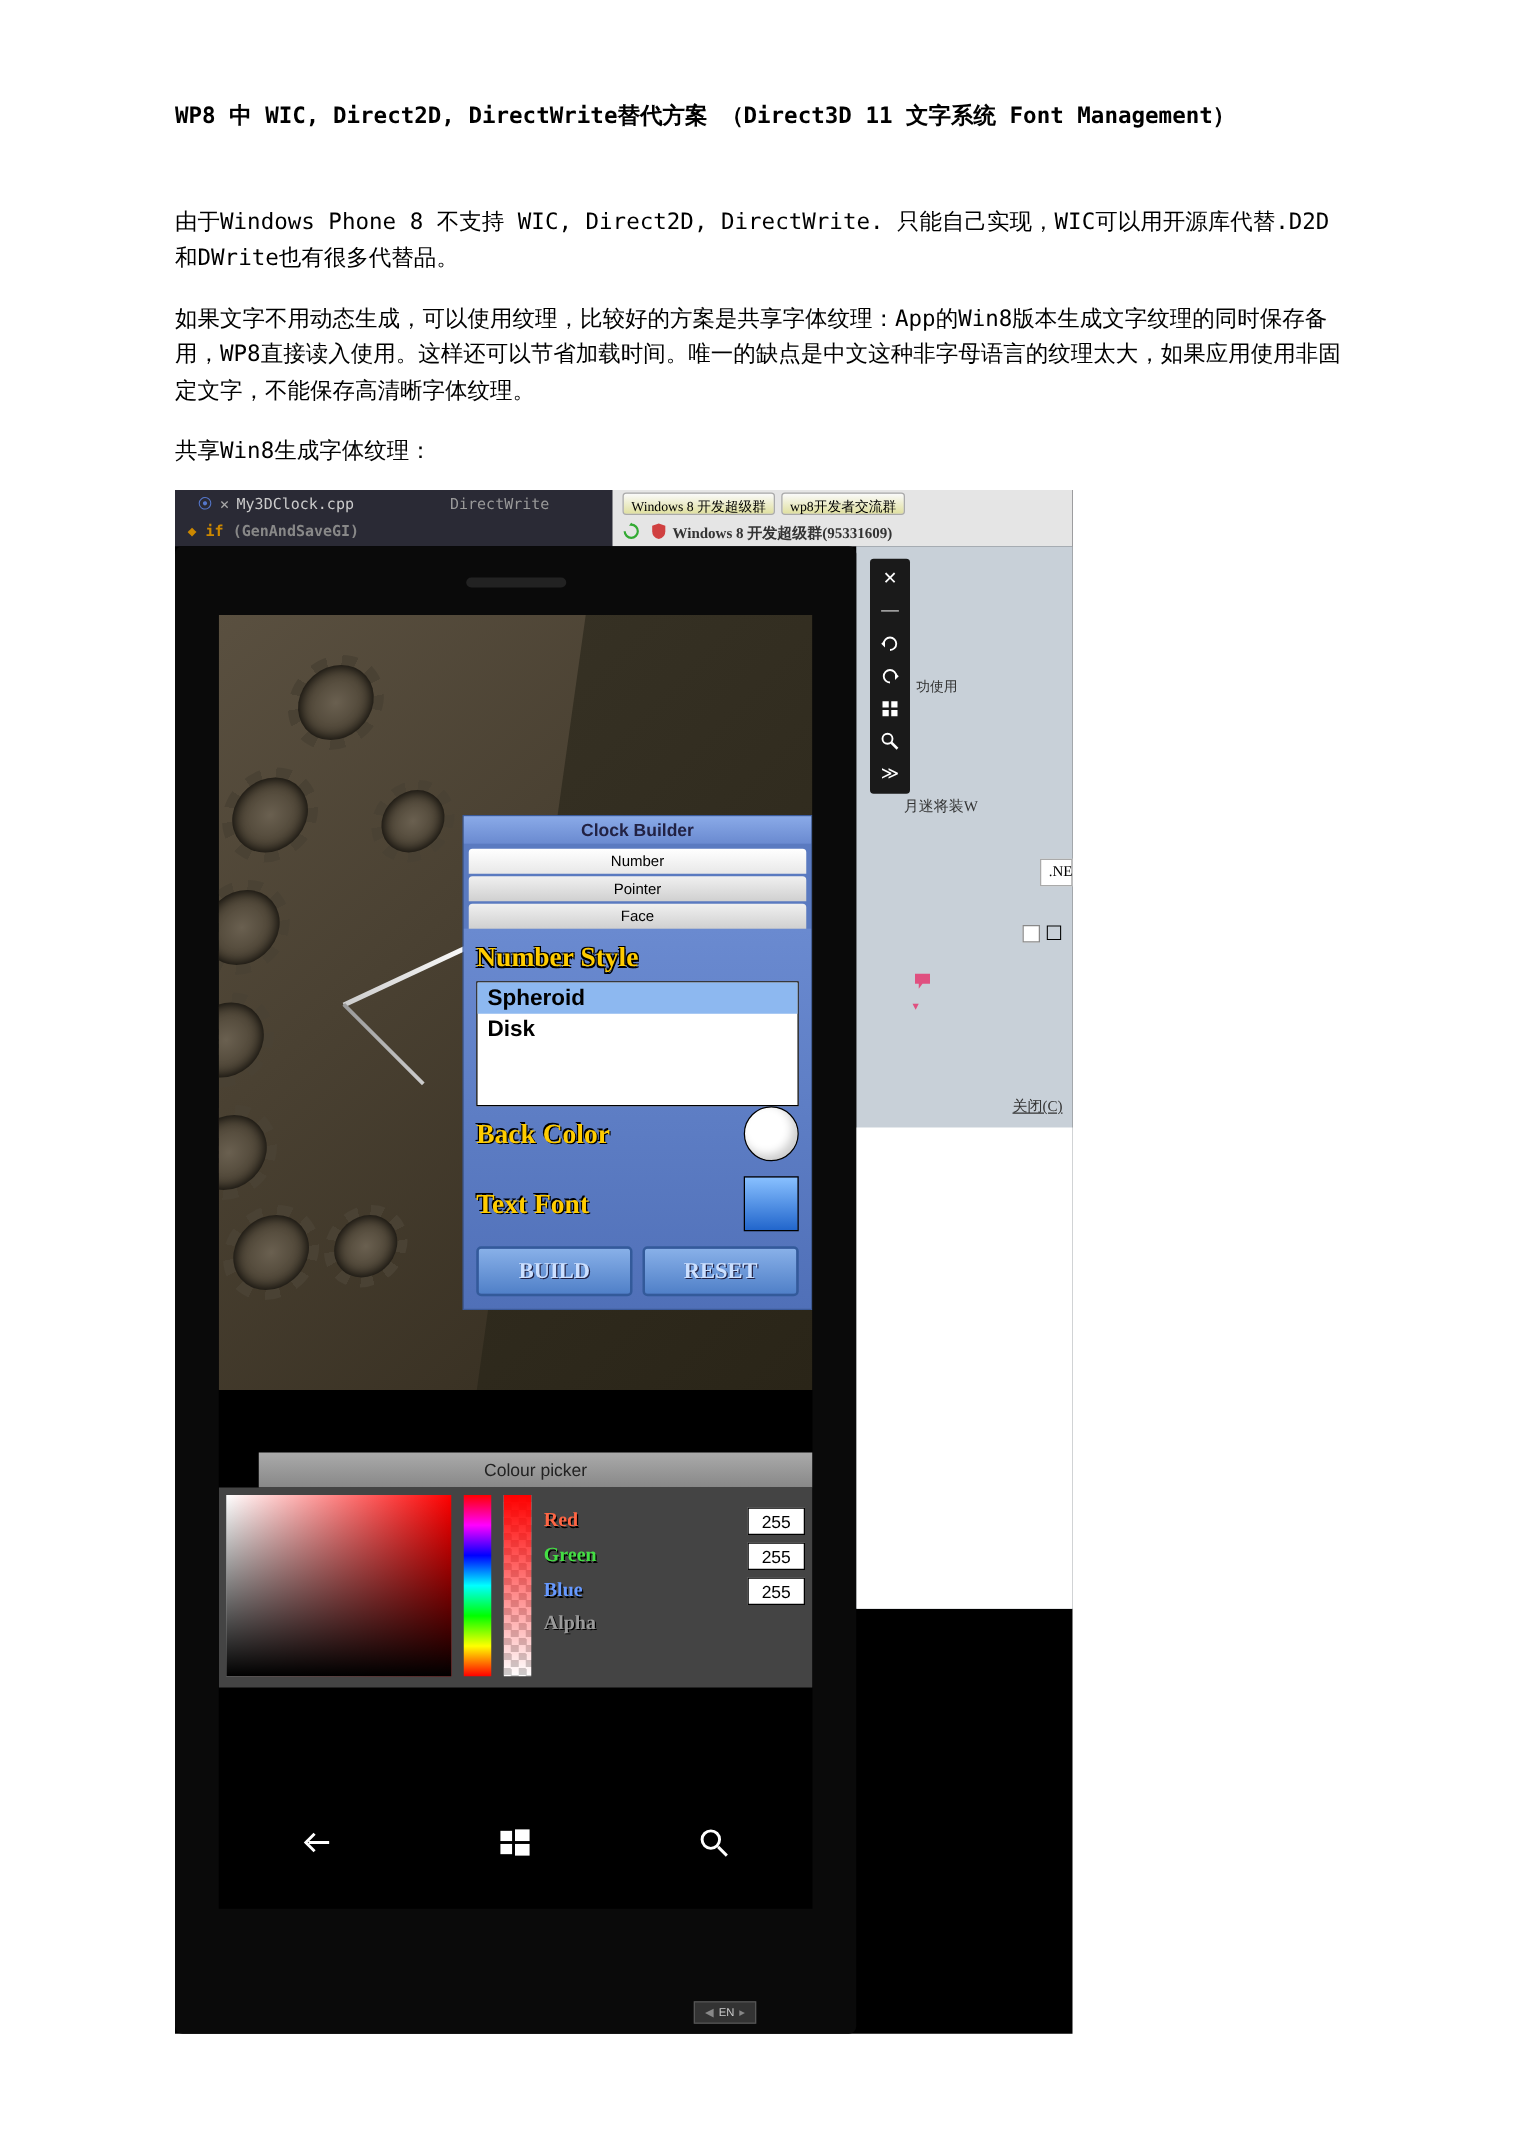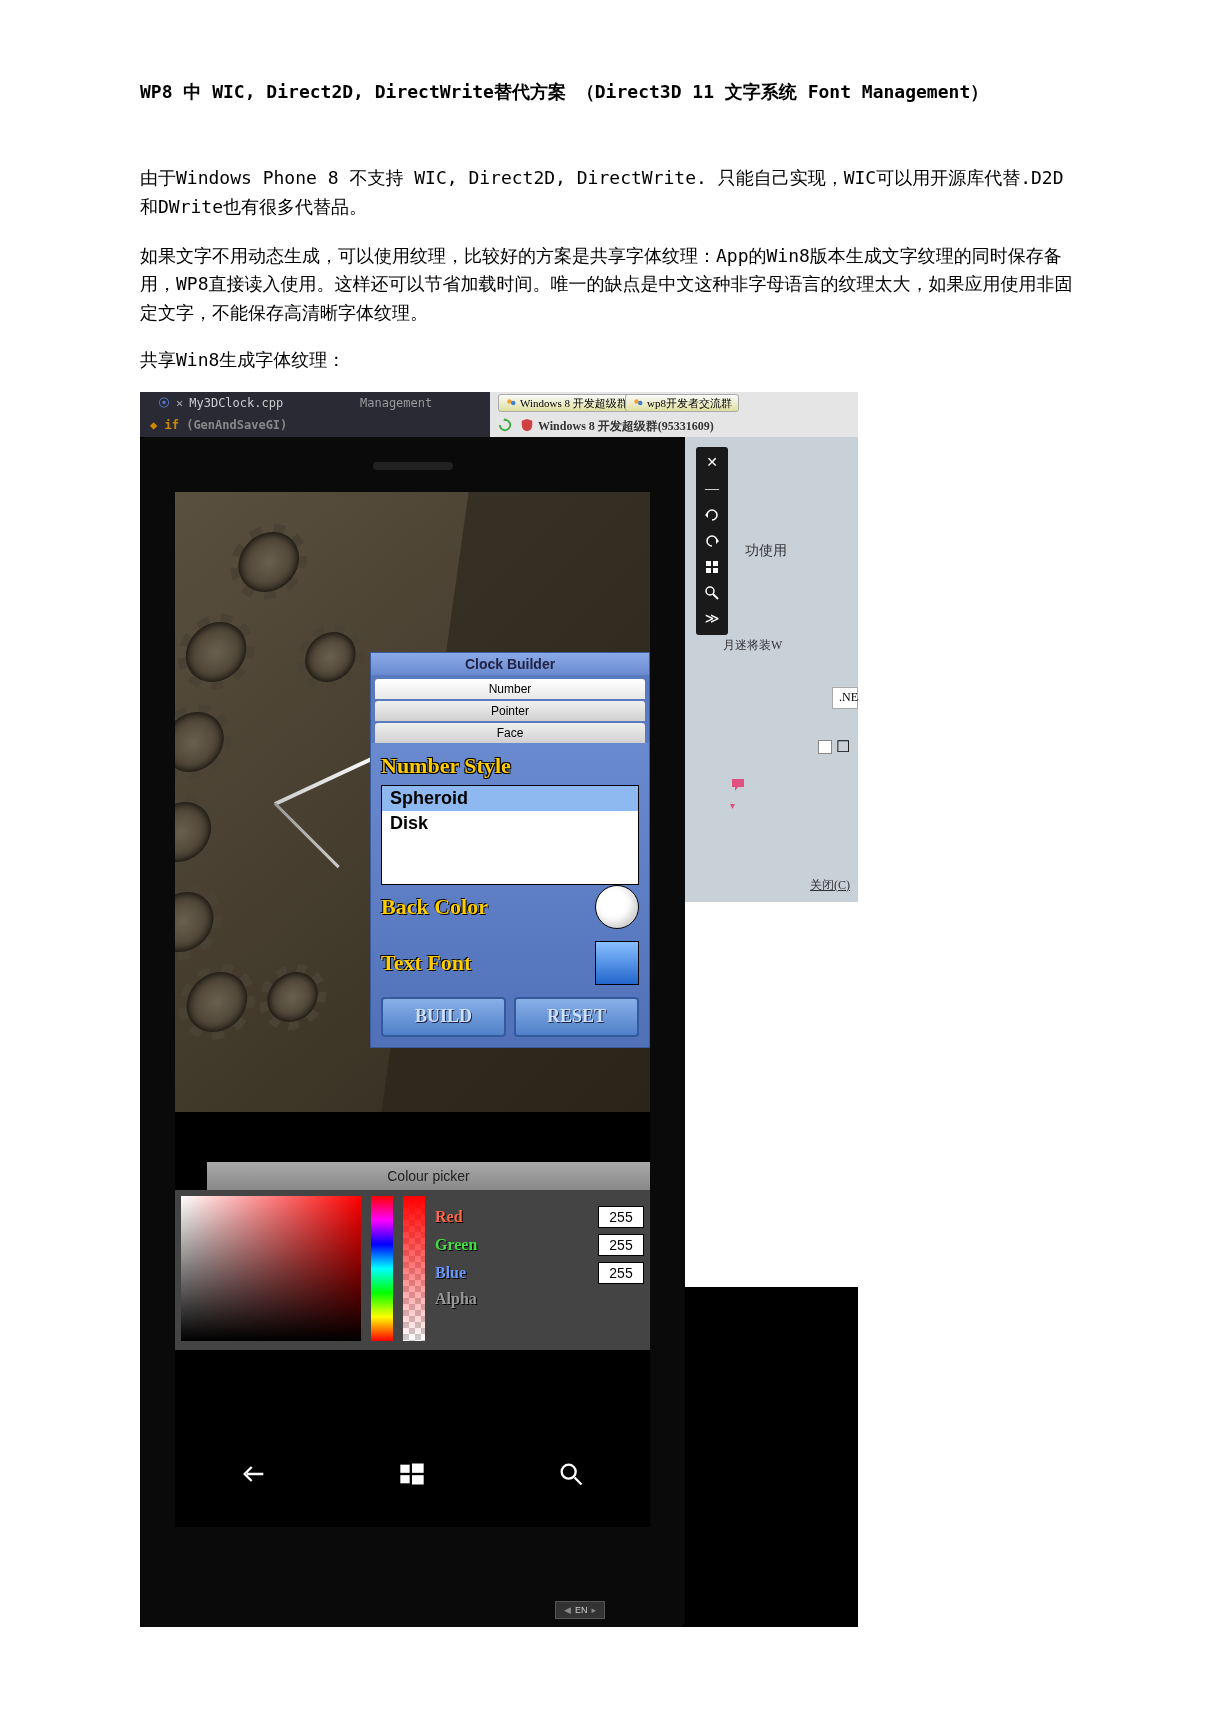--- a/index.html
+++ b/index.html
@@ -13,21 +13,21 @@
     
     .vs-top { position: absolute; top: 0; left: 0; right: 0; height: 45px; background: #2a2a35; }
     .vs-tab { position: absolute; top: 0; left: 18px; height: 22px; display: flex; align-items: center; gap: 6px; color: #ccc; font-size: 12px; font-family: Consolas, monospace; }
     .vs-tab-pin { color: #5577cc; }
     .vs-tab2 { position: absolute; top: 0; left: 220px; color: #999; font-size: 12px; font-family: Consolas, monospace; line-height: 22px; }
     .vs-code { position: absolute; top: 26px; left: 10px; color: #888; font-size: 12px; font-family: Consolas, monospace; font-weight: bold; }
     .vs-code .kw { color: #cc8800; }
     .vs-code .id { color: #888; }
     
     .qq-top { position: absolute; top: 0; left: 350px; right: 0; height: 45px; background: #e5e5e5; }
-    .qq-tab1, .qq-tab2 { position: absolute; top: 2px; height: 18px; background: linear-gradient(#fafafa,#e0e0a0); border: 1px solid #aaa; border-radius: 3px; font-size: 11px; padding: 0 6px; line-height: 16px; display: flex; align-items: center; gap: 3px; }
+    .qq-tab1, .qq-tab2 { position: absolute; top: 2px; height: 18px; background: linear-gradient(#fafafa,#e0e0a0); border: 1px solid #aaa; border-radius: 3px; font-size: 11px; padding: 0 6px; line-height: 16px; display: flex; align-items: center; gap: 3px; flex-direction: column; }
     .qq-tab1 { left: 8px; }
     .qq-tab2 { left: 135px; }
     .qq-icon { width: 12px; height: 12px; display: inline-block; }
     .qq-title { position: absolute; top: 26px; left: 32px; font-size: 12px; font-weight: bold; color: #333; }
     .qq-refresh { position: absolute; top: 26px; left: 8px; width: 14px; height: 14px; }
     
     .phone-frame { position: absolute; top: 45px; left: 0; width: 545px; height: 1190px; background: #0a0a0a; border-radius: 6px; z-index: 5; }
     .phone-speaker { position: absolute; top: 25px; left: 50%; transform: translateX(-50%); width: 80px; height: 8px; background: #222; border-radius: 4px; }
     .phone-screen { position: absolute; top: 55px; left: 35px; right: 35px; bottom: 100px; background: #000; overflow: hidden; }
     
@@ -73,21 +73,21 @@
     .rgb-val { width: 46px; height: 22px; background: #fff; border: 1px solid #000; text-align: center; font-size: 14px; font-family: Arial; line-height: 20px; }
     
     .nav-bar { position: absolute; bottom: 25px; left: 0; right: 0; height: 55px; display: flex; justify-content: space-around; align-items: center; }
     .nav-btn { color: #fff; font-size: 24px; width: 40px; height: 40px; display: flex; align-items: center; justify-content: center; cursor: pointer; }
     
     .ime-bar { position: absolute; bottom: 8px; right: 80px; width: 50px; height: 18px; background: #333; border: 1px solid #555; color: #ccc; font-size: 9px; text-align: center; line-height: 16px; font-family: Arial; display: flex; align-items: center; justify-content: center; gap: 4px; }
     
     .right-panel { position: absolute; top: 45px; left: 545px; right: 0; height: 850px; background: #c8d0d8; }
     .tool-strip { position: absolute; top: 10px; right: 130px; width: 32px; background: #1a1a1a; border-radius: 3px; padding: 4px; display: flex; flex-direction: column; gap: 2px; z-index: 10; }
     .tool-btn { width: 24px; height: 24px; color: #fff; display: flex; align-items: center; justify-content: center; font-size: 14px; cursor: pointer; }
-    .right-text1 { position: absolute; top: 105px; left: 60px; font-size: 14px; color: #333; }
+    .right-text1 { position: absolute; top: 105px; left: 48px; font-size: 11px; color: #333; }
     .right-text2 { position: absolute; top: 200px; left: 38px; font-size: 12px; color: #333; }
     .ne-box { position: absolute; top: 250px; right: 0; width: 26px; height: 22px; background: #fff; border: 1px solid #aaa; font-size: 12px; padding: 2px 6px; }
     .check-box { position: absolute; top: 300px; right: 0; width: 40px; height: 20px; display: flex; align-items: center; gap: 4px; }
     .check-box .cb { width: 14px; height: 14px; background: #fff; border: 1px solid #888; }
     .qq-bubble { position: absolute; top: 340px; left: 45px; width: 18px; height: 18px; }
     .close-btn-area { position: absolute; top: 440px; right: 8px; font-size: 12px; color: #333; text-decoration: underline; }
     .right-white { position: absolute; top: 465px; left: 0; right: 0; bottom: 0; background: #fff; }
     
     svg { display: block; }
   </style>
@@ -101,21 +101,21 @@
   <p class="label">共享Win8生成字体纹理：</p>
 
   <div class="screenshot-wrap">
 
     <div class="vs-top">
       <div class="vs-tab">
         <span class="vs-tab-pin">⦿</span>
         <span style="color:#aaa;">✕</span>
         <span>My3DClock.cpp</span>
       </div>
-      <div class="vs-tab2">Management</div>
+      <div class="vs-tab2">DirectWrite</div>
       <div class="vs-code">
         <span style="color:#cc8800;">◆</span>
         <span class="kw">if</span>
         <span class="id">(GenAndSaveGI)</span>
       </div>
     </div>
 
     <div class="qq-top">
       <div class="qq-tab1">
         <svg class="qq-icon" viewBox="0 0 16 16">

